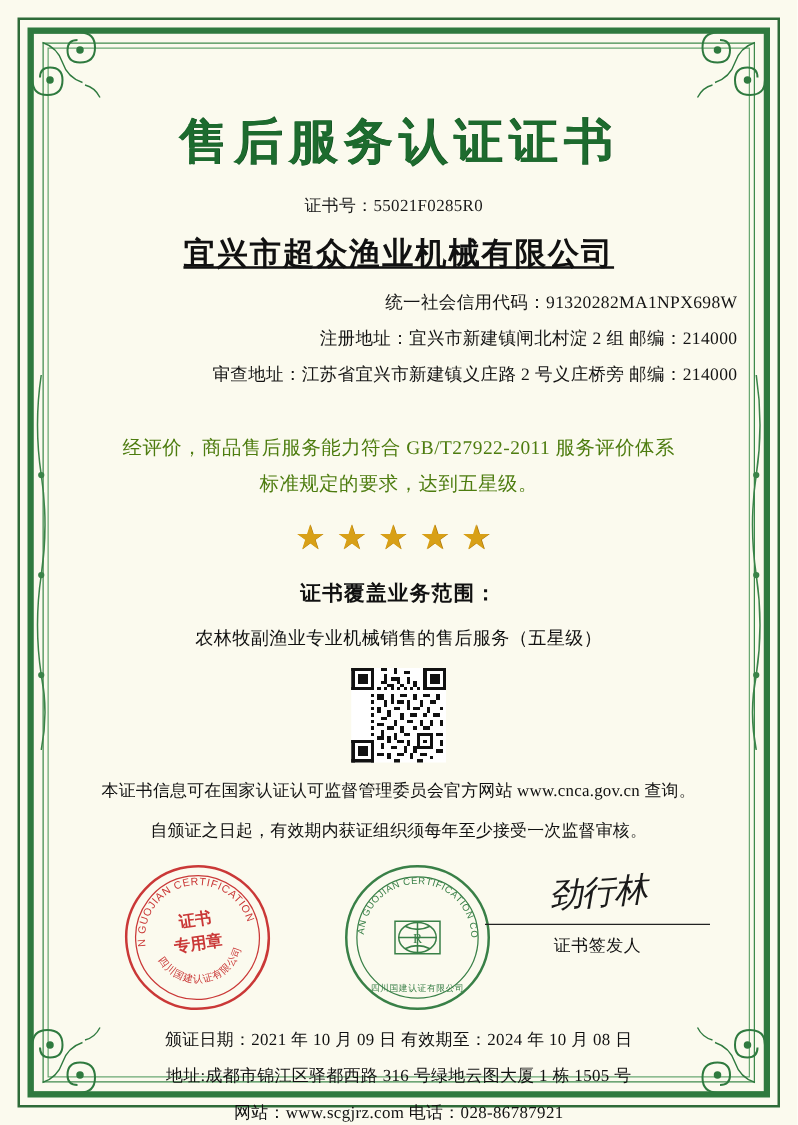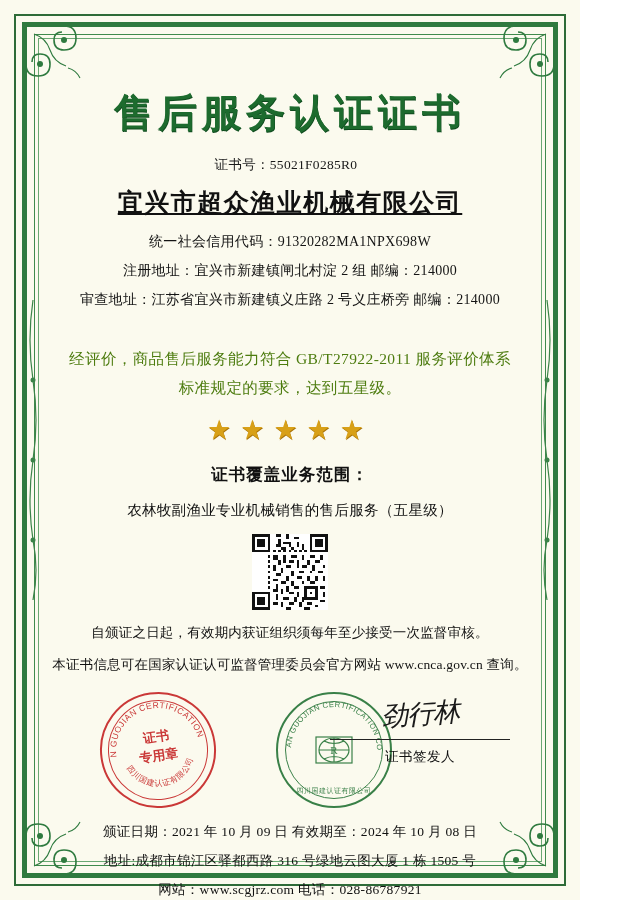--- a/index.html
+++ b/index.html
@@ -9,21 +9,21 @@
   }
   body {
     width: 638px;
     height: 900px;
     font-family: "Liberation Serif", "DejaVu Serif", serif;
     overflow: hidden;
   }
 
   #certificate {
     position: relative;
-    width: 580px;
+    width: 638px;
     height: 900px;
     background: #fbfaee;
     box-sizing: border-box;
   }
 
   
   .border-outer {
     position: absolute;
     left: 14px; top: 14px; right: 14px; bottom: 14px;
     border: 2px solid #2e6b38;
@@ -106,20 +106,21 @@
     letter-spacing: 1.5px;
     font-family: "DejaVu Sans", "Liberation Sans", sans-serif;
     text-decoration: underline;
   }
 
   .info-line {
     margin-top: 14px;
     font-size: 14px;
     color: #141414;
     letter-spacing: 0.3px;
+    text-align: right;
   }
   .info-line.tight { margin-top: 11px; }
 
   .eval {
     margin-top: 36px;
     font-size: 15.5px;
     color: #4d7c0f;
     line-height: 1.85;
     letter-spacing: 0.4px;
   }
@@ -469,22 +470,22 @@
             <rect x="14" y="26" width="2" height="1"></rect>
           <rect x="18" y="26" width="1" height="2"></rect>
             <rect x="21" y="26" width="2" height="1"></rect>
           <rect x="24" y="27" width="1" height="1"></rect>
             <rect x="13" y="28" width="2" height="1"></rect>
           <rect x="20" y="28" width="2" height="1"></rect>
         </g>
       </svg>
     </div>
 
+    <div class="note note2">本证书信息可在国家认证认可监督管理委员会官方网站 www.cnca.gov.cn 查询。</div>
     <div class="note">自颁证之日起，有效期内获证组织须每年至少接受一次监督审核。</div>
-    <div class="note note2">本证书信息可在国家认证认可监督管理委员会官方网站 www.cnca.gov.cn 查询。</div>
 
     <div class="seal-row">
 
       <div class="seal-red">
         <div class="ring"></div>
         <svg width="112" height="112" viewBox="0 0 112 112">
           <defs>
             <path id="redArcTop" d="M 14 56 A 42 42 0 0 1 98 56"></path>
             <path id="redArcBottom" d="M 20 56 A 36 36 0 0 0 92 56"></path>
           </defs>

